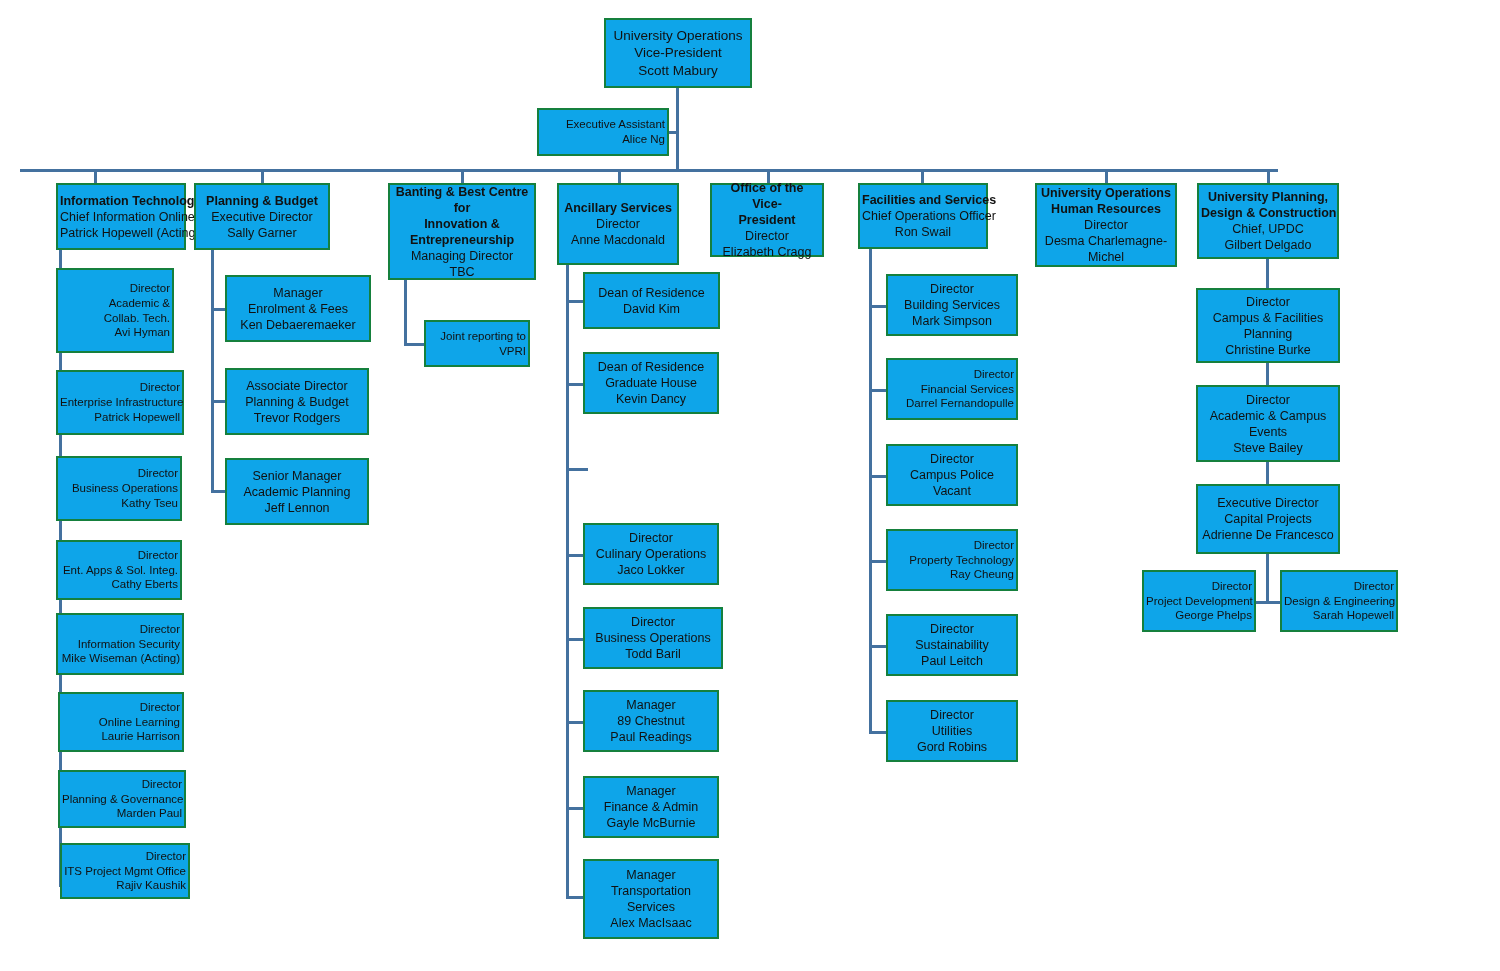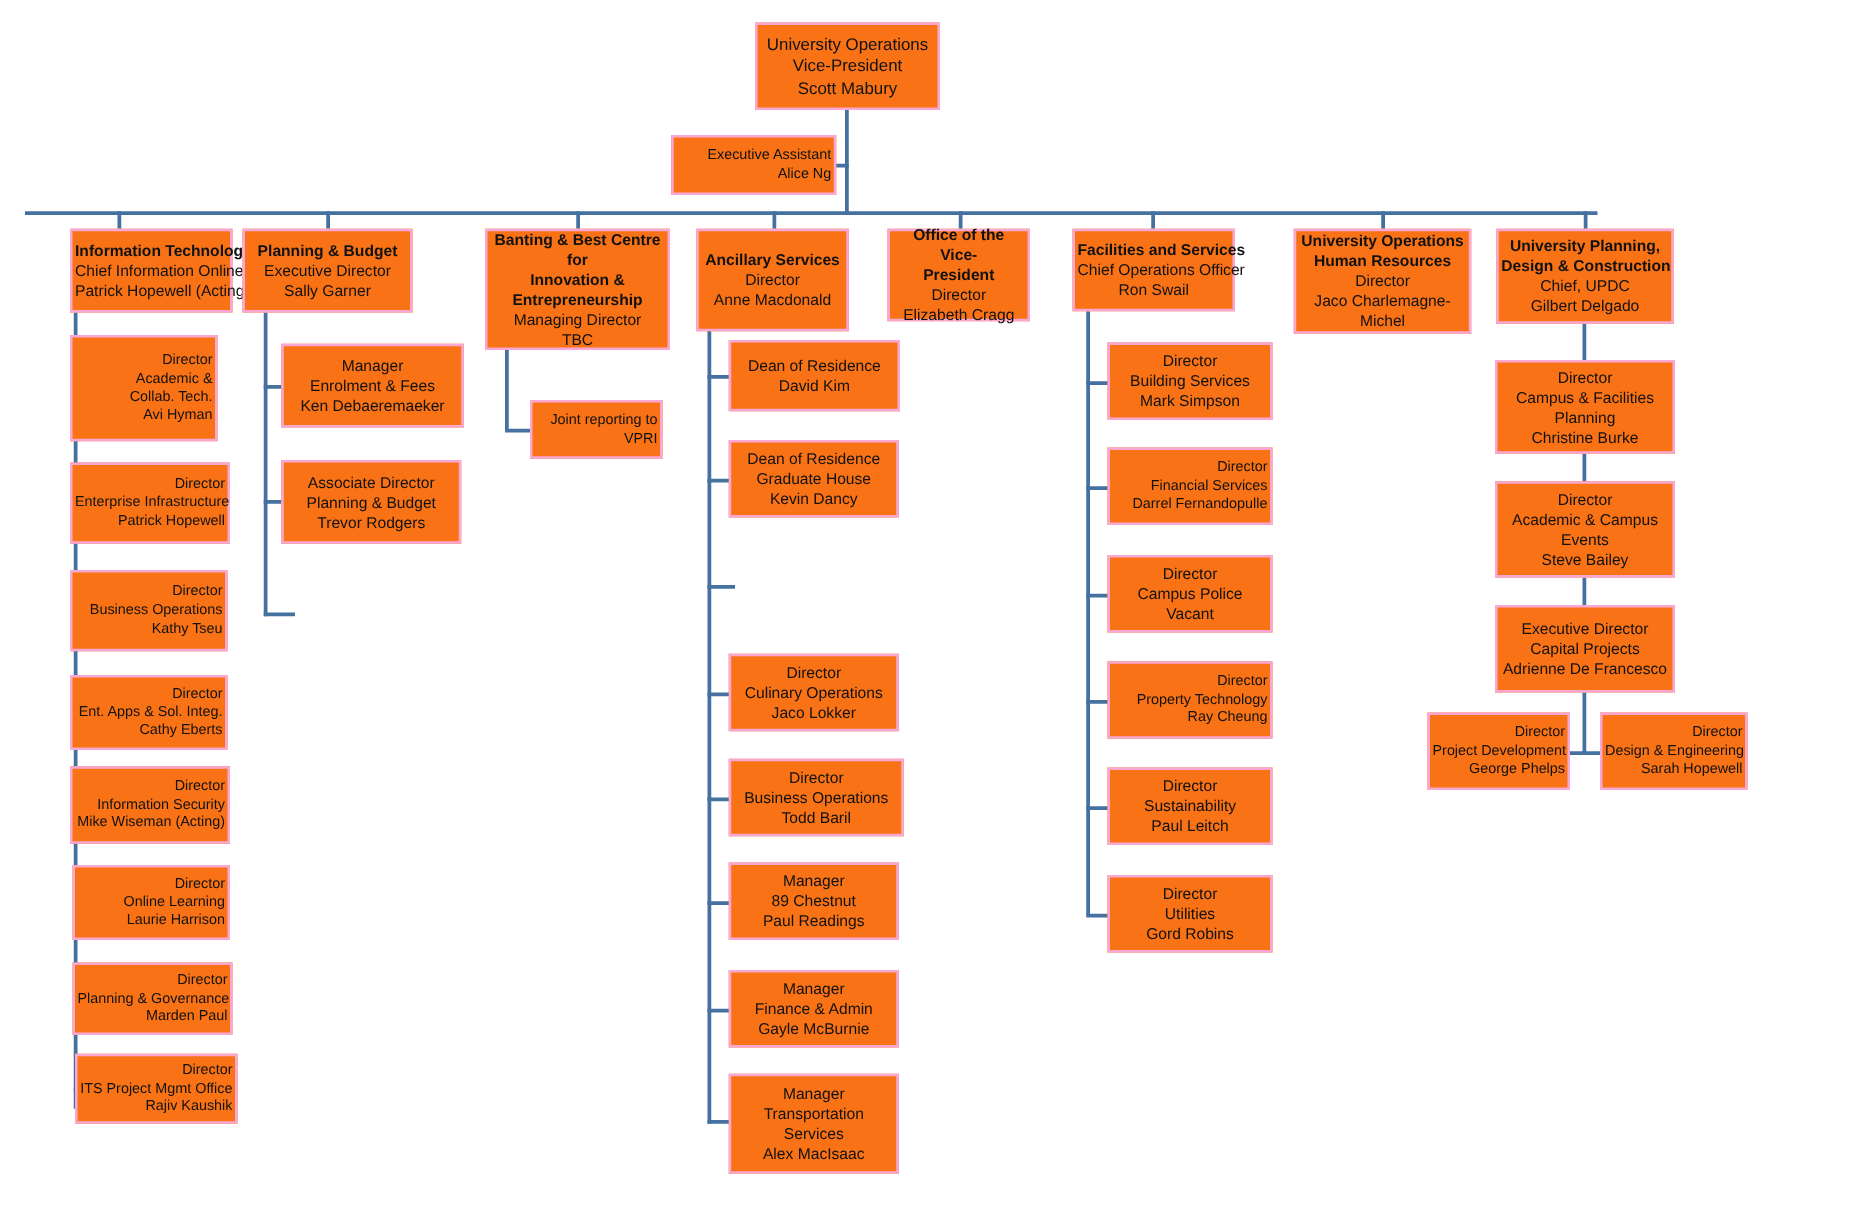--- a/index.html
+++ b/index.html
@@ -11,22 +11,22 @@
   #chart{
     position:relative;
     width:1500px;
     height:971px;
     background:#ffffff;
     overflow:hidden;
   }
   .node{
     position:absolute;
     box-sizing:border-box;
-    border:2px solid #f9a8d4;
-    background:#f97316;
+    border:2px solid #15803d;
+    background:#0ea5e9;
     display:flex;
     flex-direction:column;
     align-items:center;
     justify-content:center;
     text-align:center;
     color:#111111;
     font-size:12.5px;
     line-height:1.28;
     padding:3px 2px;
     z-index:3;
@@ -154,20 +154,25 @@
   </div>
 
   <div class="conn hline" style="left:211px;top:400px;width:25px;"></div>
   <div class="node" style="left:225px;top:368px;width:144px;height:67px;">
     <span class="ln">Associate Director</span>
     <span class="ln">Planning &amp; Budget</span>
     <span class="ln">Trevor Rodgers</span>
   </div>
 
   <div class="conn hline" style="left:211px;top:490px;width:25px;"></div>
+  <div class="node" style="left:225px;top:458px;width:144px;height:67px;">
+    <span class="ln">Senior Manager</span>
+    <span class="ln">Academic Planning</span>
+    <span class="ln">Jeff Lennon</span>
+  </div>
 
   <div class="node" style="left:388px;top:183px;width:148px;height:97px;">
     <span class="ln bold wrap">Banting &amp; Best Centre</span>
     <span class="ln bold">for</span>
     <span class="ln bold">Innovation &amp;</span>
     <span class="ln bold">Entrepreneurship</span>
     <span class="ln">Managing Director</span>
     <span class="ln">TBC</span>
   </div>
   <div class="conn vline" style="left:404px;top:280px;height:64px;"></div>
@@ -288,21 +293,21 @@
   <div class="node" style="left:886px;top:700px;width:132px;height:62px;">
     <span class="ln">Director</span>
     <span class="ln">Utilities</span>
     <span class="ln">Gord Robins</span>
   </div>
 
   <div class="node" style="left:1035px;top:183px;width:142px;height:84px;">
     <span class="ln bold">University Operations</span>
     <span class="ln bold">Human Resources</span>
     <span class="ln">Director</span>
-    <span class="ln">Jaco Charlemagne-</span>
+    <span class="ln">Desma Charlemagne-</span>
     <span class="ln">Michel</span>
   </div>
 
   <div class="node" style="left:1197px;top:183px;width:142px;height:76px;">
     <span class="ln bold">University Planning,</span>
     <span class="ln bold">Design &amp; Construction</span>
     <span class="ln">Chief, UPDC</span>
     <span class="ln">Gilbert Delgado</span>
   </div>
 

